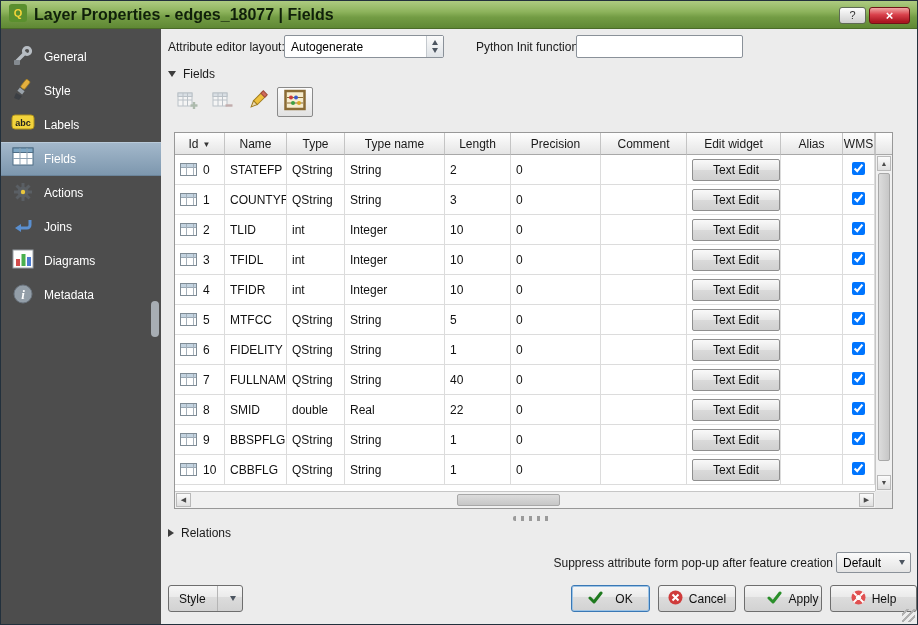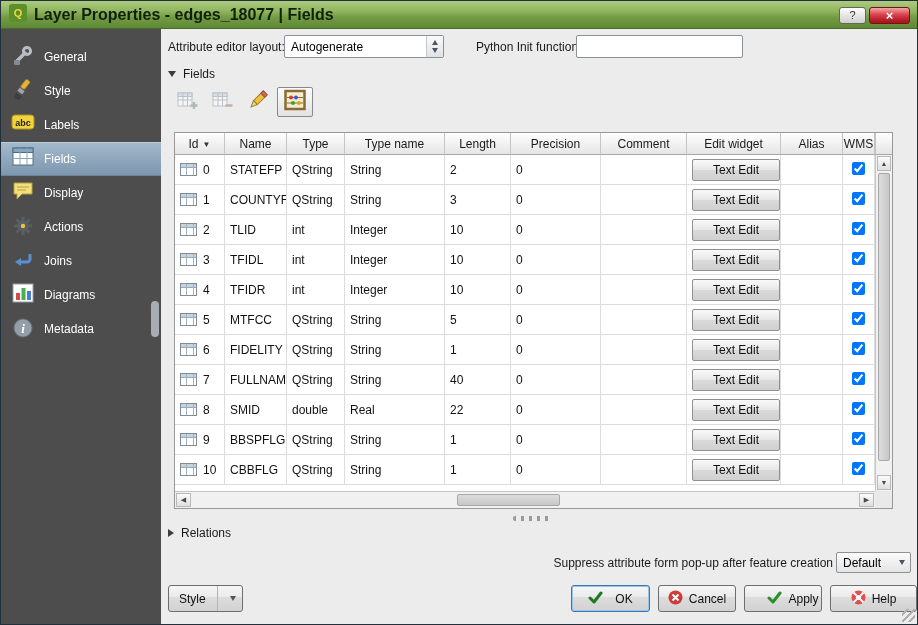--- a/index.html
+++ b/index.html
@@ -170,30 +170,20 @@
       <span class="sb-icon">
         <svg width="22" height="20">
             <rect x="1" y="1" width="20" height="17" fill="#fff" stroke="#4f6e86"></rect>
             <rect x="1" y="1" width="20" height="4.5" fill="#7fa7c4" stroke="#4f6e86"></rect>
             <line x1="8" y1="1" x2="8" y2="18" stroke="#8fa3b3"></line>
             <line x1="15" y1="1" x2="15" y2="18" stroke="#8fa3b3"></line>
             <line x1="1" y1="11.5" x2="21" y2="11.5" stroke="#8fa3b3"></line>
           </svg>
       </span>
       <span>Fields</span>
-    </div>
-    <div class="sb-item">
-      <span class="sb-icon">
-        <svg width="22" height="20">
-            <path d="M2 2 h18 v11 h-10 l-5 5 v-5 h-3 z" fill="#f4df7f" stroke="#b5a03d"></path>
-            <line x1="5" y1="6" x2="17" y2="6" stroke="#b5a03d"></line>
-            <line x1="5" y1="9" x2="14" y2="9" stroke="#b5a03d"></line>
-          </svg>
-      </span>
-      <span>Display</span>
     </div>
     <div class="sb-item">
       <span class="sb-icon">
         <svg width="22" height="22">
             <g stroke="#5a5f64" stroke-width="3">
               <line x1="11" y1="2" x2="11" y2="6"></line>
               <line x1="11" y1="16" x2="11" y2="20"></line>
               <line x1="2" y1="11" x2="6" y2="11"></line>
               <line x1="16" y1="11" x2="20" y2="11"></line>
               <line x1="4.5" y1="4.5" x2="7.5" y2="7.5"></line>

